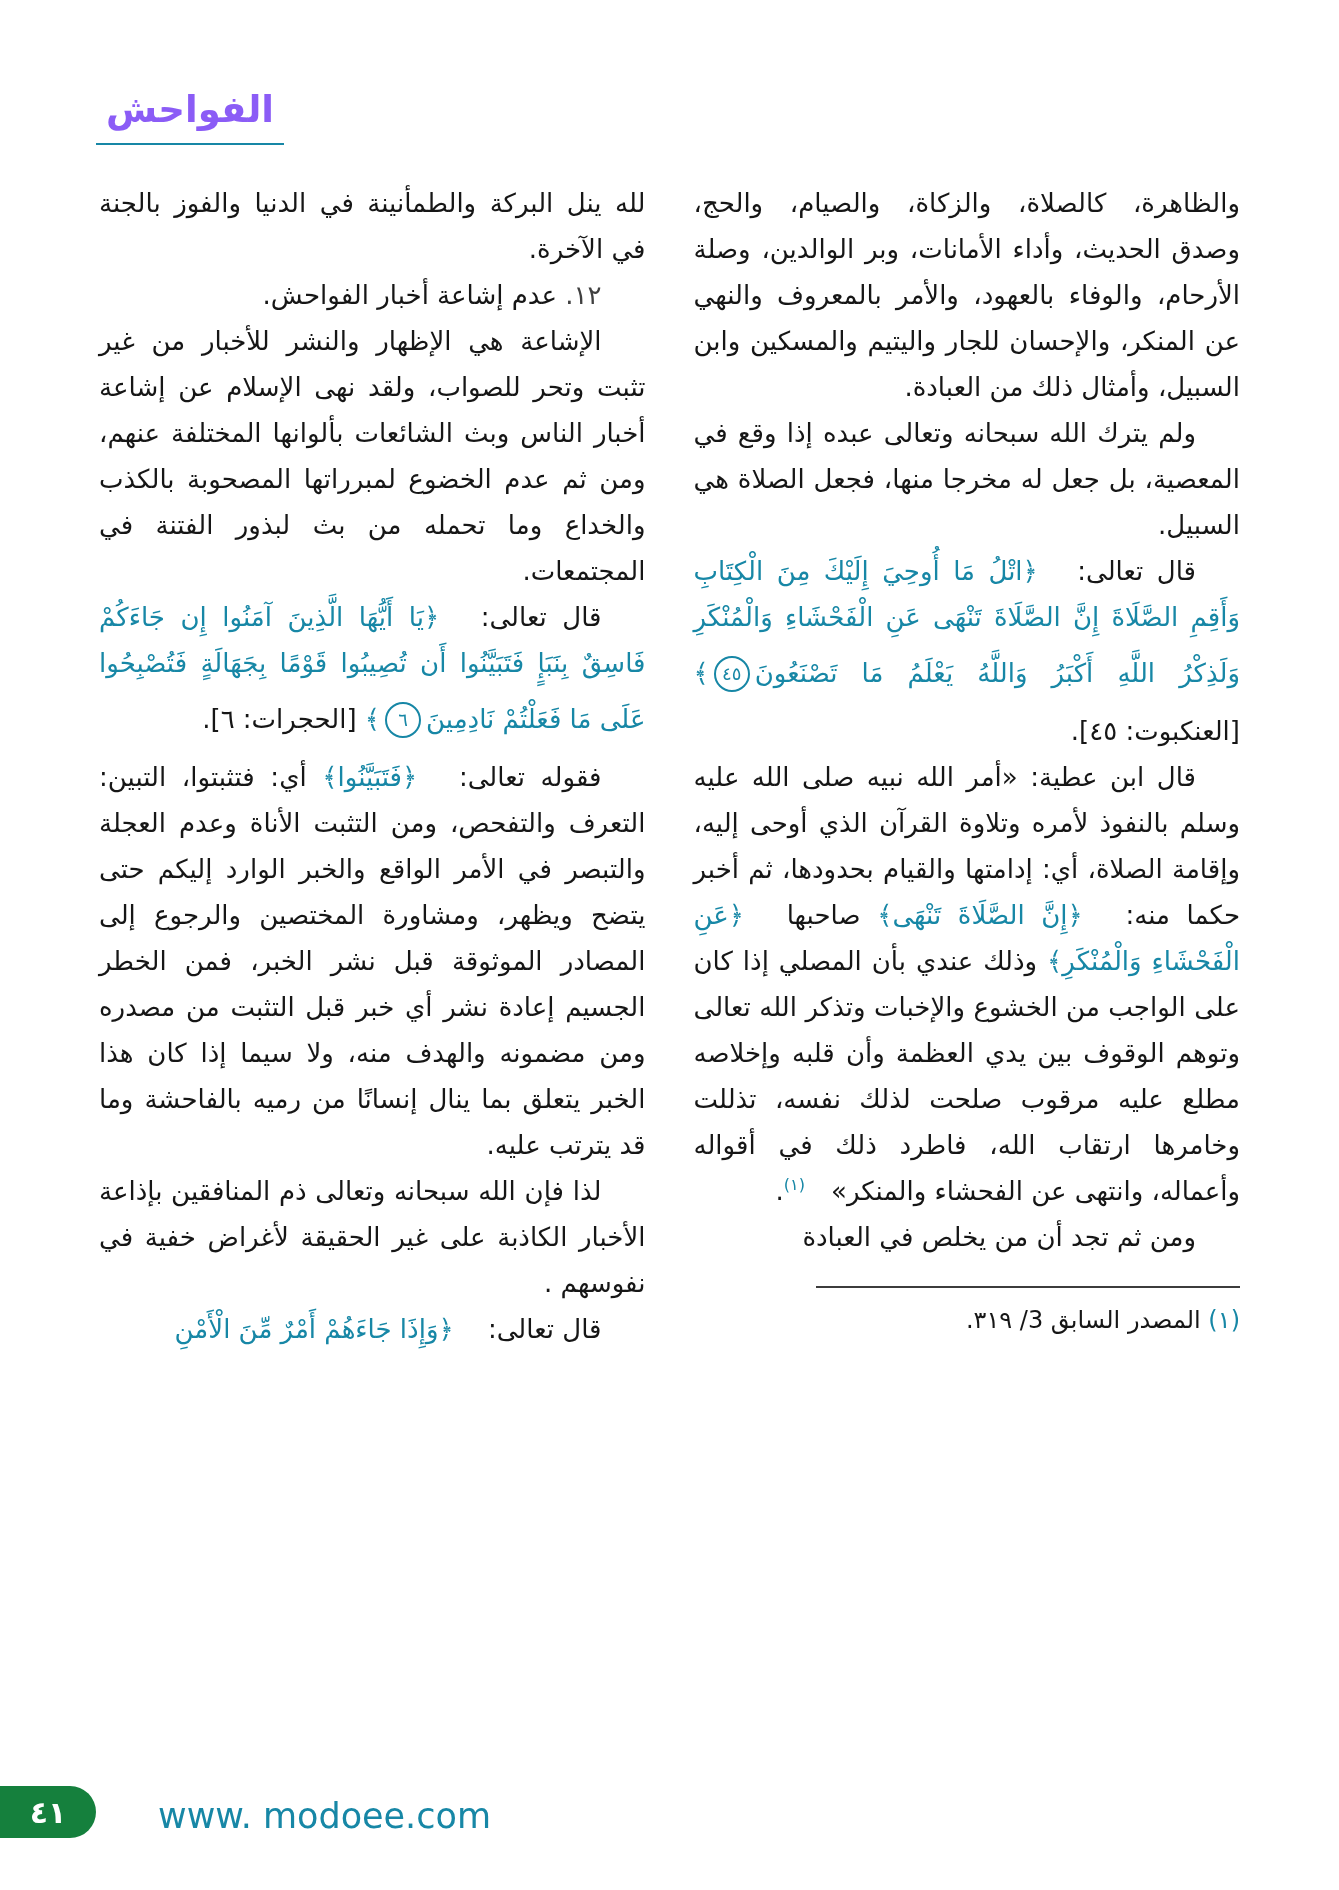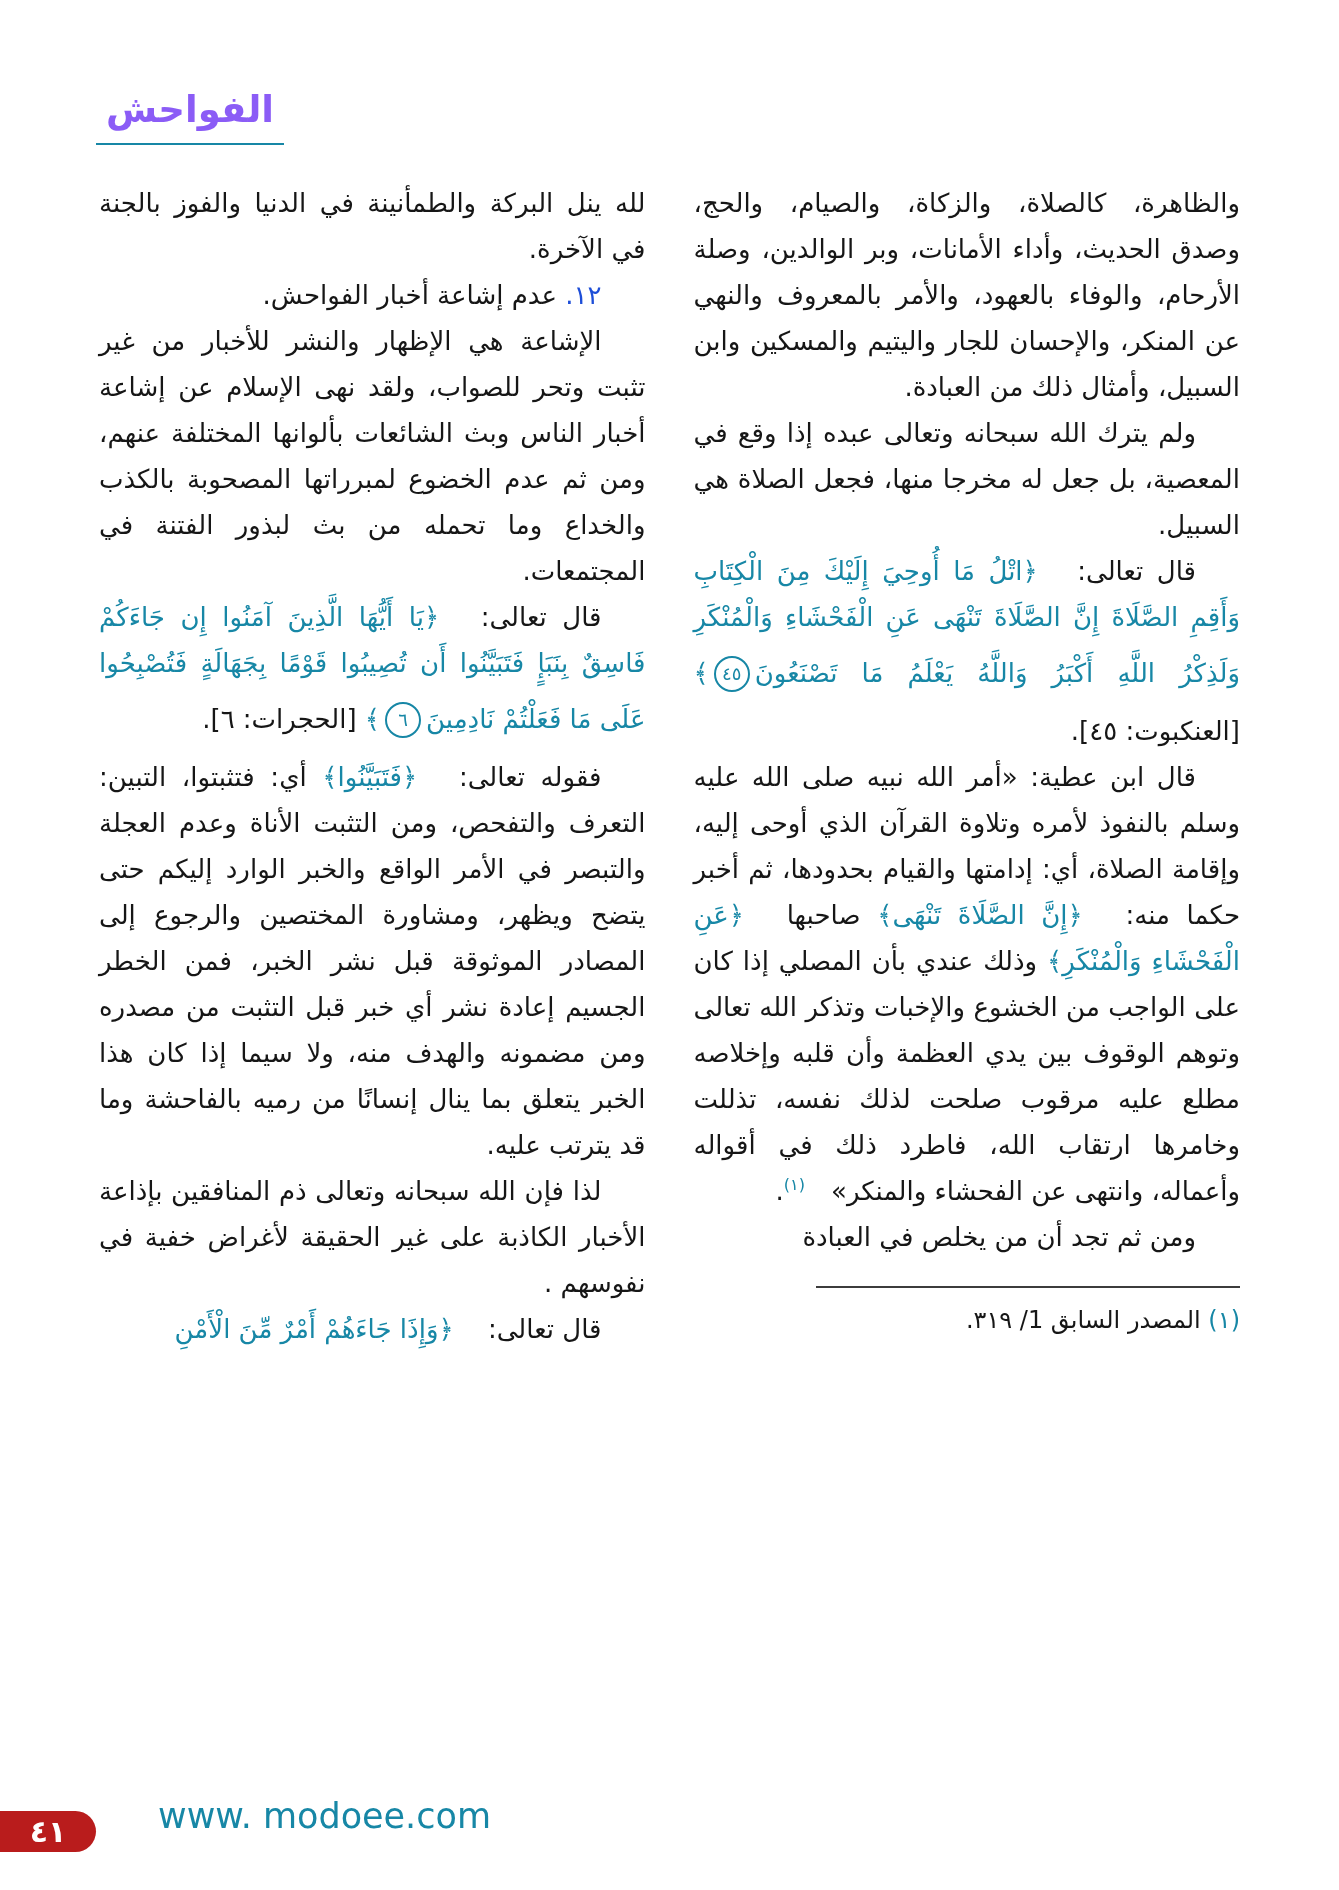--- a/index.html
+++ b/index.html
@@ -45,21 +45,21 @@
     margin: 0;
     font-size: 26px;
     line-height: 46px;
     text-align: justify;
     color: #161616;
   }
   .para.indent { text-indent: 44px; }
 
   .run-text   { color: #161616; margin-left: 26px; }
   .run-quran  { color: #1787a6; }
-  .run-num    { color: #1d4ed8; }
+  .run-num    { color: #404040; }
   .run-ref    { color: #161616; }
   .run-marker {
     color: #1787a6;
     font-size: 0.62em;
     vertical-align: super;
     line-height: 0;
   }
   .run-ayah {
     color: #1787a6;
     border: 2px solid #1787a6;
@@ -88,27 +88,26 @@
     color: #161616;
   }
   .fn-text .fn-num { color: #1787a6; }
 
   
   .footer-badge {
     position: absolute;
     left: 0;
     top: 1786px;
     width: 96px;
-    height: 41px;
-    background: #b91c1c;
+    height: 52px;
+    background: #15803d;
     border-radius: 0 26px 26px 0;
     display: flex;
     align-items: center;
     justify-content: center;
-    margin-top: 25px;
   }
   .footer-badge .num {
     color: #ffffff;
     font-size: 30px;
     font-weight: bold;
   }
   .footer-url {
     position: absolute;
     left: 158px;
     top: 1796px;
@@ -128,21 +127,21 @@
   <div class="col">
 
     <p class="para"><span class="run-text">والظاهرة، كالصلاة، والزكاة، والصيام، والحج، وصدق الحديث، وأداء الأمانات، وبر الوالدين، وصلة الأرحام، والوفاء بالعهود، والأمر بالمعروف والنهي عن المنكر، والإحسان للجار واليتيم والمسكين وابن السبيل، وأمثال ذلك من العبادة.</span></p>
       <p class="para indent"><span class="run-text">ولم يترك الله سبحانه وتعالى عبده إذا وقع في المعصية، بل جعل له مخرجا منها، فجعل الصلاة هي السبيل.</span></p>
       <p class="para indent"><span class="run-text">قال تعالى: </span><span class="run-quran">﴿اتْلُ مَا أُوحِيَ إِلَيْكَ مِنَ الْكِتَابِ وَأَقِمِ الصَّلَاةَ إِنَّ الصَّلَاةَ تَنْهَى عَنِ الْفَحْشَاءِ وَالْمُنْكَرِ وَلَذِكْرُ اللَّهِ أَكْبَرُ وَاللَّهُ يَعْلَمُ مَا تَصْنَعُونَ</span><span class="run-ayah">٤٥</span><span class="run-quran">﴾</span><span class="run-ref"> [العنكبوت: ٤٥].</span></p>
       <p class="para indent"><span class="run-text">قال ابن عطية: «أمر الله نبيه صلى الله عليه وسلم بالنفوذ لأمره وتلاوة القرآن الذي أوحى إليه، وإقامة الصلاة، أي: إدامتها والقيام بحدودها، ثم أخبر حكما منه: </span><span class="run-quran">﴿إِنَّ الصَّلَاةَ تَنْهَى﴾</span><span class="run-text"> صاحبها </span><span class="run-quran">﴿عَنِ الْفَحْشَاءِ وَالْمُنْكَرِ﴾</span><span class="run-text"> وذلك عندي بأن المصلي إذا كان على الواجب من الخشوع والإخبات وتذكر الله تعالى وتوهم الوقوف بين يدي العظمة وأن قلبه وإخلاصه مطلع عليه مرقوب صلحت لذلك نفسه، تذللت وخامرها ارتقاب الله، فاطرد ذلك في أقواله وأعماله، وانتهى عن الفحشاء والمنكر»</span><span class="run-marker">(١)</span><span class="run-text">.</span></p>
       <p class="para indent"><span class="run-text">ومن ثم تجد أن من يخلص في العبادة</span></p>
       <div class="footnote">
       <div class="fn-rule"></div>
       <div class="fn-text">
-        <span class="fn-num">(١)</span><span> المصدر السابق 1/ ٣١٩.</span>
+        <span class="fn-num">(١)</span><span> المصدر السابق 3/ ٣١٩.</span>
       </div>
     </div>
   </div>
   <div class="col">
 
   <p class="para"><span class="run-text">لله ينل البركة والطمأنينة في الدنيا والفوز بالجنة في الآخرة.</span></p>
       <p class="para indent"><span class="run-num">١٢.</span><span class="run-text"> عدم إشاعة أخبار الفواحش.</span></p>
       <p class="para indent"><span class="run-text">الإشاعة هي الإظهار والنشر للأخبار من غير تثبت وتحر للصواب، ولقد نهى الإسلام عن إشاعة أخبار الناس وبث الشائعات بألوانها المختلفة عنهم، ومن ثم عدم الخضوع لمبرراتها المصحوبة بالكذب والخداع وما تحمله من بث لبذور الفتنة في المجتمعات.</span></p>
       <p class="para indent"><span class="run-text">قال تعالى: </span><span class="run-quran">﴿يَا أَيُّهَا الَّذِينَ آمَنُوا إِن جَاءَكُمْ فَاسِقٌ بِنَبَإٍ فَتَبَيَّنُوا أَن تُصِيبُوا قَوْمًا بِجَهَالَةٍ فَتُصْبِحُوا عَلَى مَا فَعَلْتُمْ نَادِمِينَ</span><span class="run-ayah">٦</span><span class="run-quran">﴾</span><span class="run-ref"> [الحجرات: ٦].</span></p>
       <p class="para indent"><span class="run-text">فقوله تعالى: </span><span class="run-quran">﴿فَتَبَيَّنُوا﴾</span><span class="run-text"> أي: فتثبتوا، التبين: التعرف والتفحص، ومن التثبت الأناة وعدم العجلة والتبصر في الأمر الواقع والخبر الوارد إليكم حتى يتضح ويظهر، ومشاورة المختصين والرجوع إلى المصادر الموثوقة قبل نشر الخبر، فمن الخطر الجسيم إعادة نشر أي خبر قبل التثبت من مصدره ومن مضمونه والهدف منه، ولا سيما إذا كان هذا الخبر يتعلق بما ينال إنسانًا من رميه بالفاحشة وما قد يترتب عليه.</span></p>

